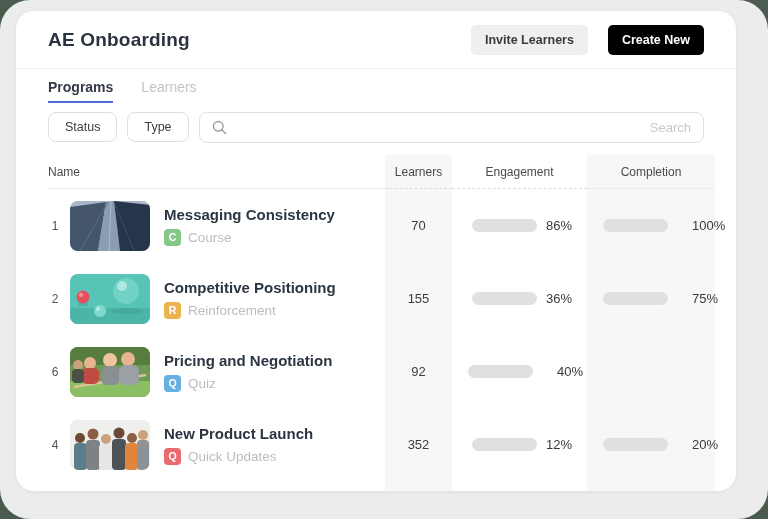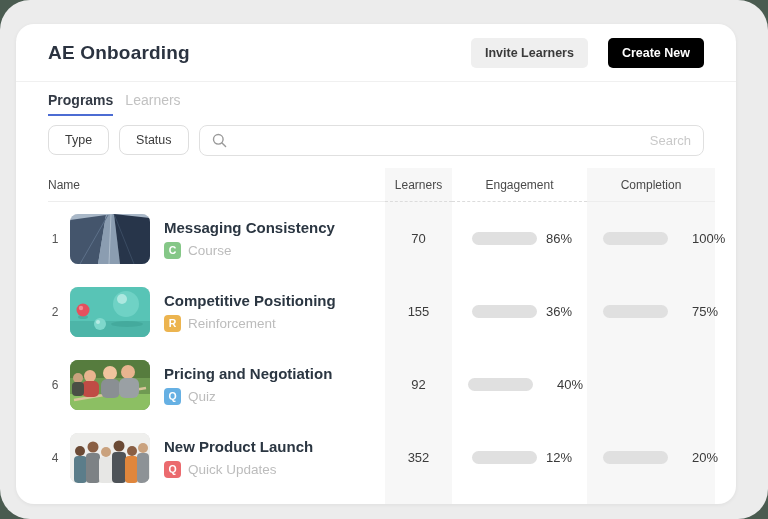--- a/index.html
+++ b/index.html
@@ -1,36 +1,36 @@
 <!DOCTYPE html>
 <html><head>
 <meta charset="utf-8">
 <style>
   * { margin:0; padding:0; box-sizing:border-box; }
   html,body { width:768px; height:519px; overflow:hidden; }
   body { background:#4a5b50; font-family:"Liberation Sans", sans-serif; }
 
   .stage { position:relative; width:768px; height:519px; }
   .outer-shell { position:absolute; inset:0; background:#ececec; border-radius:30px; }
-  .card { position:absolute; left:16px; top:24px; width:720px; height:480px;
+  .card { position:absolute; left:16px; top:11px; width:720px; height:480px;
           background:#ffffff; border-radius:18px; overflow:hidden;
           box-shadow:0 1px 4px rgba(0,0,0,0.06); }
 
   
   .card-head { display:flex; align-items:center; justify-content:space-between;
                padding:15px 32px 15px; border-bottom:1px solid #f0f0f0; height:58px; }
   .page-title { font-size:19px; font-weight:bold; color:#2b3340; letter-spacing:0.2px; }
   .head-actions { display:flex; gap:20px; }
   .btn { border:none; border-radius:5px; padding:8px 14px; font-size:12.5px; font-weight:bold;
          font-family:"Liberation Sans", sans-serif; cursor:pointer; }
   .btn-secondary { background:#efefef; color:#3b3b3b; }
   .btn-primary { background:#000000; color:#ffffff; }
 
   
-  .tabs { display:flex; gap:12px; padding:10px 32px 0; height:34px; align-items:flex-start; }
+  .tabs { display:flex; gap:28px; padding:10px 32px 0; height:34px; align-items:flex-start; }
   .tab { font-size:14px; padding-bottom:6px; cursor:pointer; }
   .tab.active { color:#333a45; font-weight:bold; border-bottom:2.5px solid #4c6cd3; }
   .tab.inactive { color:#c2c2c2; }
 
   
   .filters { display:flex; gap:10px; padding:8px 32px 0; align-items:center; height:40px; }
   .pill { background:#fff; border:1px solid #dedede; border-radius:8px; padding:7px 16px;
           font-size:12.5px; color:#3b3b3b; cursor:pointer; white-space:nowrap; }
   .search-box { flex:1; display:flex; align-items:center; border:1px solid #e0e0e0;
                 border-radius:8px; height:31px; padding:0 12px; background:#fff; }
@@ -88,22 +88,22 @@
         <button class="btn btn-primary">Create New</button>
       </div>
     </div>
 
     <div class="tabs">
       <div class="tab active">Programs</div>
       <div class="tab inactive">Learners</div>
     </div>
 
     <div class="filters">
+      <button class="pill">Status</button>
       <button class="pill">Type</button>
-      <button class="pill">Status</button>
       <div class="search-box">
         <svg width="15" height="15" viewBox="0 0 15 15">
           <circle cx="6.3" cy="6.3" r="4.8" fill="none" stroke="#9a9a9a" stroke-width="1.4"></circle>
           <line x1="10" y1="10" x2="13.6" y2="13.6" stroke="#9a9a9a" stroke-width="1.4" stroke-linecap="round"></line>
         </svg>
         <input class="search-input" type="text" placeholder="Search" style="">
       </div>
     </div>
 
     <div class="table-wrap">

